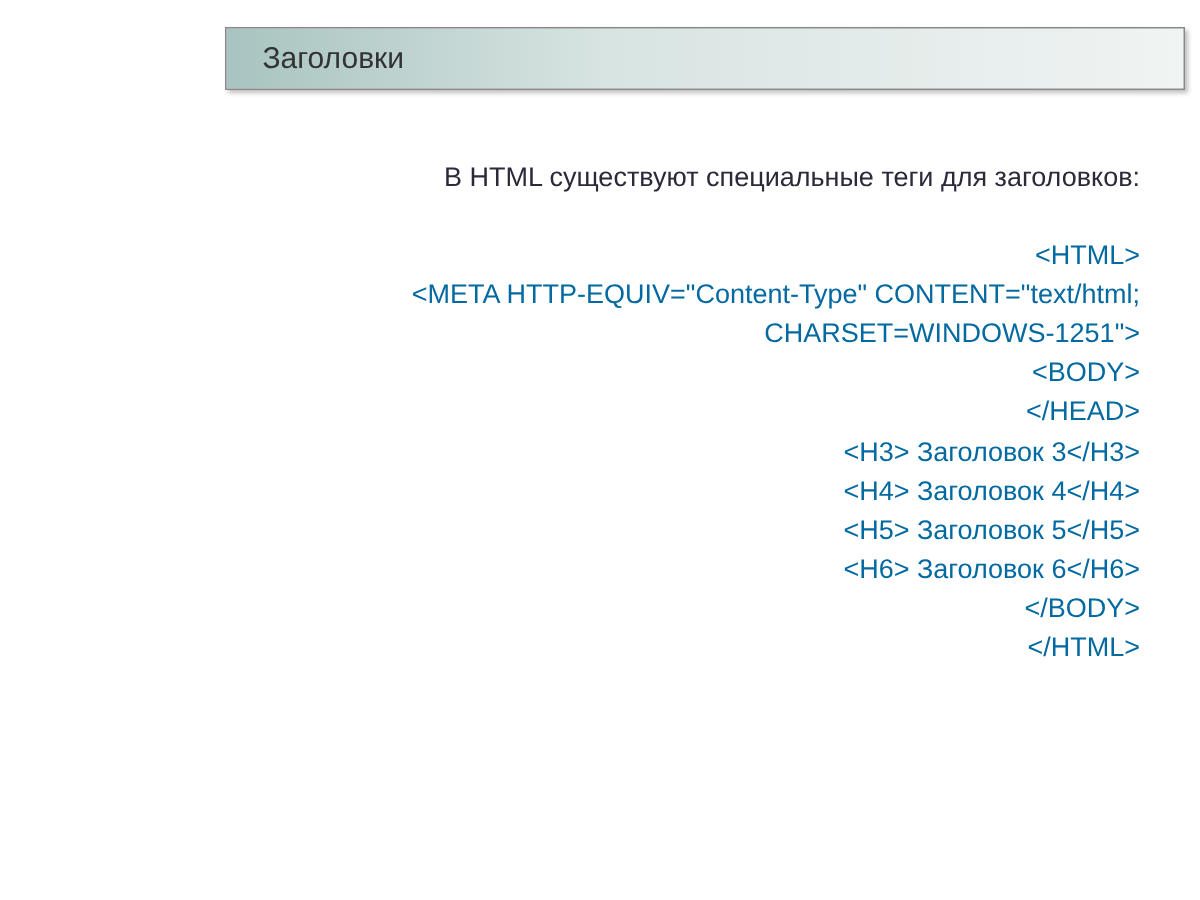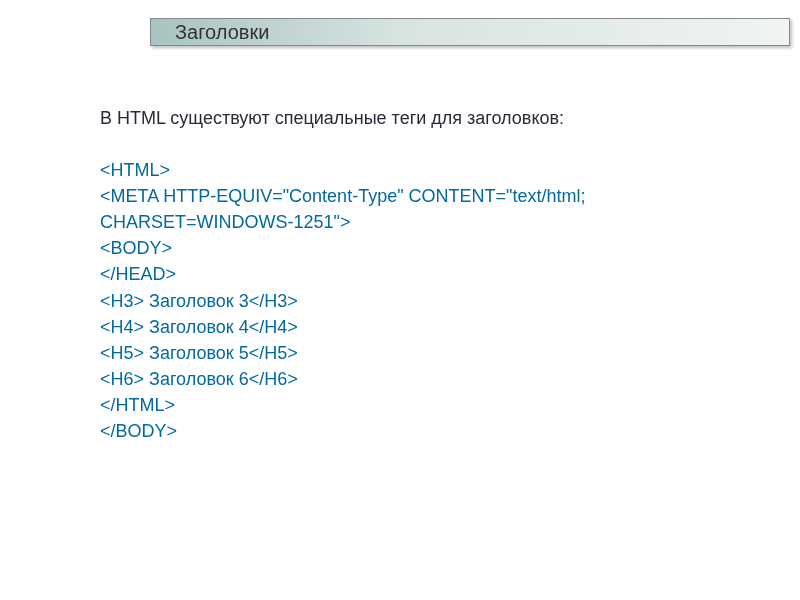--- a/index.html
+++ b/index.html
@@ -12,41 +12,42 @@
       height: 600px;
       background: #ffffff;
       font-family: Arial, sans-serif;
       position: relative;
     }
     .header-bar {
       position: absolute;
       top: 18px;
       left: 150px;
       right: 10px;
-      height: 28px;
+      height: 42px;
       background: linear-gradient(to right, #a8c4c0 0%, #d8e4e2 40%, #f0f4f3 100%);
       border: 1px solid #888;
       box-shadow: 2px 2px 3px rgba(0,0,0,0.25);
       display: flex;
       align-items: center;
       padding-left: 24px;
     }
     .header-title {
       font-size: 20px;
       color: #333;
       font-weight: normal;
     }
     .content {
       position: absolute;
       top: 105px;
       left: 100px;
       right: 40px;
       color: #2a2a3a;
       font-size: 18px;
       line-height: 1.45;
+      text-align: right;
     }
     .intro {
       margin-bottom: 26px;
     }
     .code-block {
       font-family: Arial, sans-serif;
       font-size: 18px;
       line-height: 1.45;
       color: #0369a1;
     }
@@ -68,16 +69,16 @@
   <div class="code-block">
     <span class="code-line">&lt;HTML&gt;</span>
     <span class="code-line">&lt;META HTTP-EQUIV="Content-Type" CONTENT="text/html;</span>
     <span class="code-line">CHARSET=WINDOWS-1251"&gt;</span>
     <span class="code-line">&lt;BODY&gt;</span>
     <span class="code-line">&lt;/HEAD&gt;</span>
     <span class="code-line">&lt;H3&gt; Заголовок 3&lt;/H3&gt;</span>
     <span class="code-line">&lt;H4&gt; Заголовок 4&lt;/H4&gt;</span>
     <span class="code-line">&lt;H5&gt; Заголовок 5&lt;/H5&gt;</span>
     <span class="code-line">&lt;H6&gt; Заголовок 6&lt;/H6&gt;</span>
+    <span class="code-line">&lt;/BODY&gt;</span>
     <span class="code-line">&lt;/HTML&gt;</span>
-    <span class="code-line">&lt;/BODY&gt;</span>
   </div>
 </div>
 
 </body></html>

